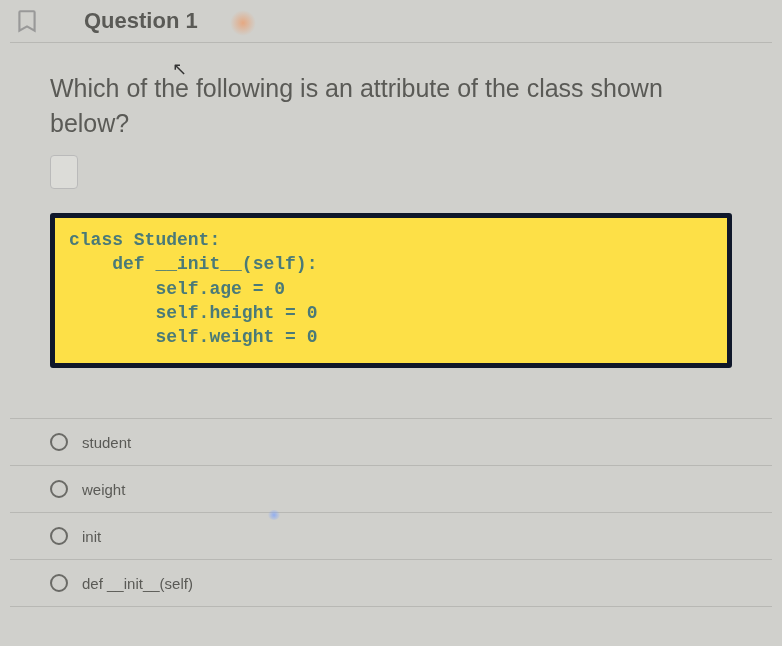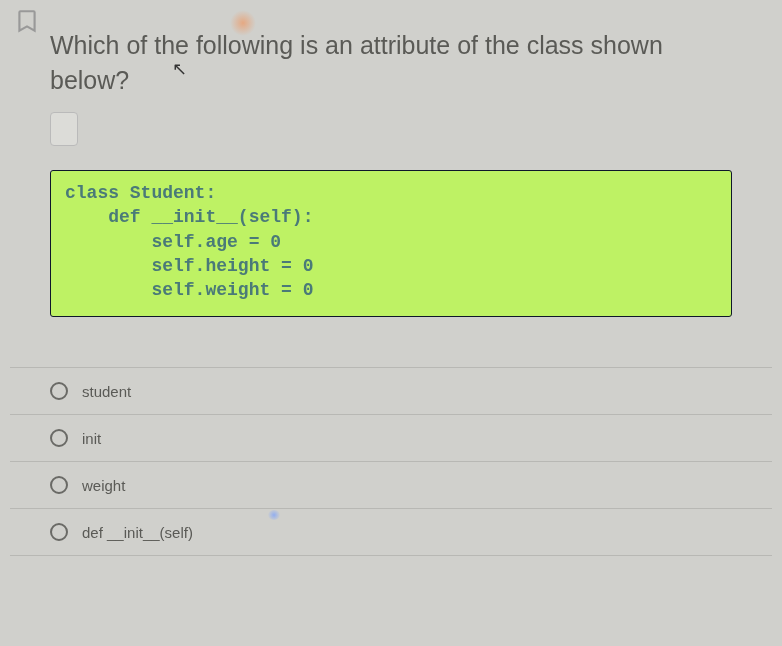--- a/index.html
+++ b/index.html
@@ -46,25 +46,25 @@
     }
     .attach-icon {
       width: 28px;
       height: 34px;
       border: 1px solid #bababa;
       border-radius: 4px;
       background: #dcdcd8;
       margin-bottom: 24px;
     }
     .code-block {
-      border: 1px solid #0f172a;
+      border: 5px solid #0f172a;
       border-radius: 3px;
       padding: 10px 14px 14px 14px;
       margin-bottom: 50px;
-      background: #bef264;
+      background: #fde047;
     }
     .code-block pre {
       font-family: "Courier New", Courier, monospace;
       font-size: 18px;
       font-weight: 700;
       color: #4a7a78;
       line-height: 1.35;
       white-space: pre;
     }
     .options {
@@ -130,20 +130,23 @@
   <svg width="26" height="26" viewBox="0 0 24 24" fill="none" stroke="#999" stroke-width="2">
     <path d="M6 3h12a1 1 0 0 1 1 1v17l-7-4-7 4V4a1 1 0 0 1 1-1z"></path>
   </svg>
 </div>
 
 <div class="orange-glow"></div>
 <div class="cursor-artifact">↖</div>
 
 <div class="page-container">
 
+  <div class="question-header">
+    <span class="question-title">Question 1</span>
+  </div>
 
   <div class="question-body">
     <p class="question-prompt">Which of the following is an attribute of the class shown below?</p>
 
     <div class="attach-icon"></div>
 
     <div class="code-block">
       <pre>class Student:
     def __init__(self):
         self.age = 0
@@ -151,25 +154,25 @@
         self.weight = 0</pre>
     </div>
 
     <div class="options">
       <div class="option">
         <span class="radio"></span>
         <span class="option-label">student</span>
       </div>
       <div class="option">
         <span class="radio"></span>
-        <span class="option-label">init</span>
+        <span class="option-label">weight</span>
       </div>
       <div class="option">
         <span class="radio"></span>
-        <span class="option-label">weight</span>
+        <span class="option-label">init</span>
       </div>
       <div class="option">
         <span class="radio"></span>
         <span class="option-label">def __init__(self)</span>
       </div>
     </div>
   </div>
 </div>
 
 <div class="blue-dot"></div>

